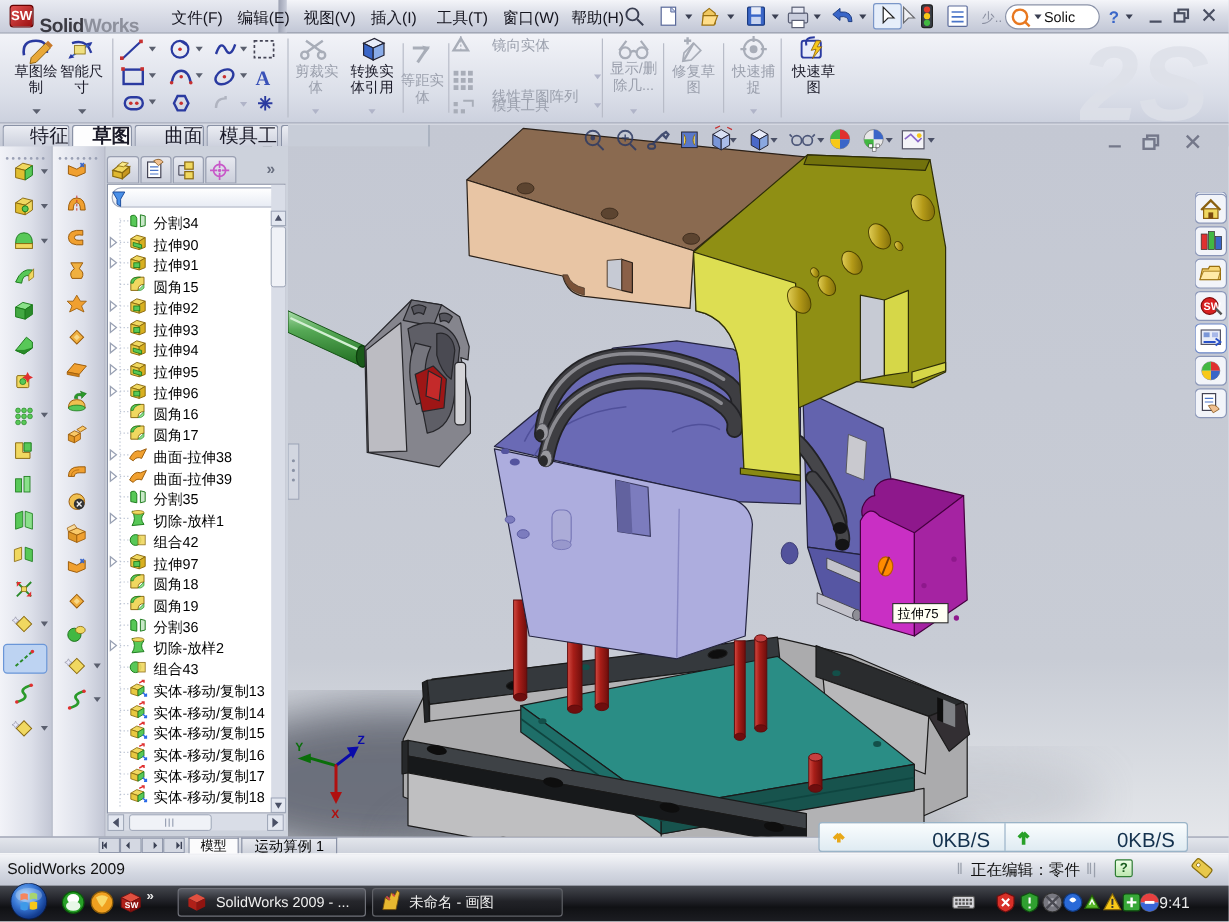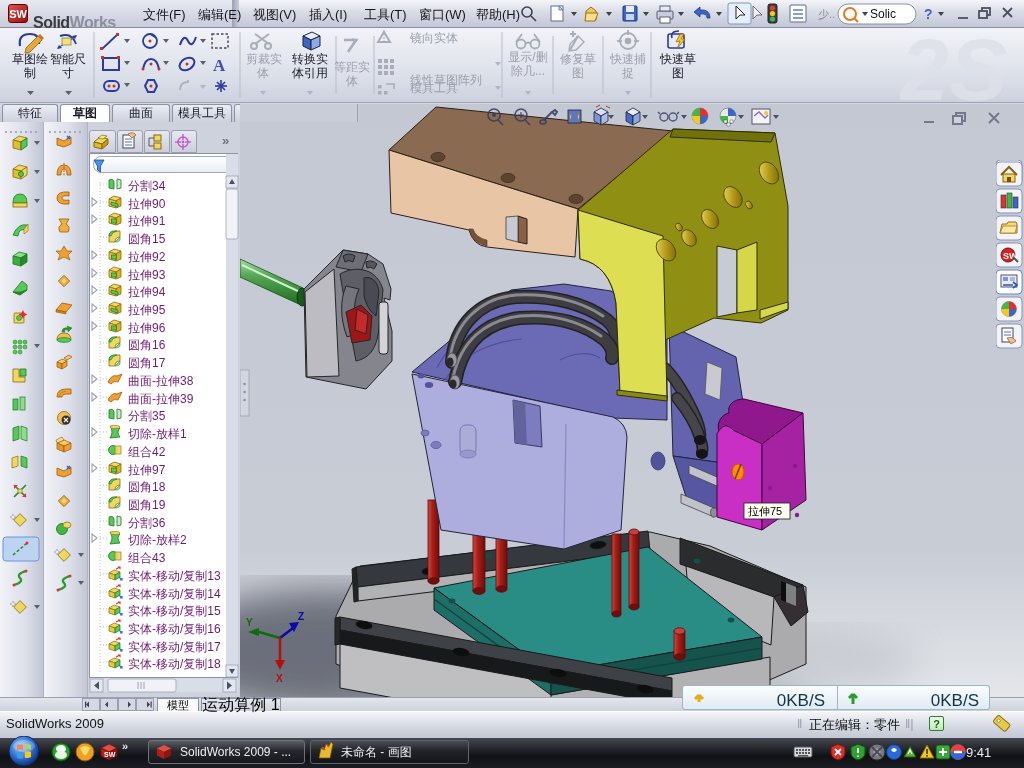--- a/index.html
+++ b/index.html
@@ -9,32 +9,32 @@
 #titlebar{left:0;top:0;width:1024px;height:28px;background:linear-gradient(#F4F5F9,#D9DCE6 45%,#C2C7D6);border-bottom:1px solid #8A8FA0}
 #logoarea{left:0;top:0;width:232px;height:27px;background:linear-gradient(#E8EAF1,#C8CCDA)}
 #logosep{left:232px;top:0;width:7px;height:27px;background:linear-gradient(90deg,#9CA1B2,#C9CDDA)}
 .menu{top:6px;font-size:13px;color:#15151f}
 
 #toolbar{left:0;top:28px;width:1024px;height:75px;background:linear-gradient(#F2F3F8,#DADEE8 70%,#CCD1DE);border-bottom:1px solid #9FA5B5}
 .tbtext{position:absolute;font-size:12px;line-height:14px;text-align:center;color:#1a1a28;white-space:pre}
 .tbgray{color:#9ba0ad}
 
 #tabstrip{left:0;top:103px;width:1024px;height:19px;background:linear-gradient(#D6D9E3,#C3C8D5)}
-.tab{position:absolute;top:104px;height:18px;border:1px solid #8A92A6;border-bottom:none;border-radius:3px 3px 0 0;background:linear-gradient(#EBEDF3,#CDD1DD);font-size:12px;color:#1a1a28;text-align:center;line-height:17px}
+.tab{position:absolute;top:104px;height:18px;border:1px solid #8A92A6;border-bottom:none;border-radius:3px 3px 0 0;background:linear-gradient(#EBEDF3,#CDD1DD);font-size:16px;color:#1a1a28;text-align:right;line-height:17px}
 .tabact{background:#FDFDFE;font-weight:bold}
 
 .lstrip{top:122px;height:575px;background:linear-gradient(90deg,#F2F3F8,#DCDFE9 60%,#C2C6D4);border-right:1px solid #B0B4C2}
 
 #treepanel{left:88px;top:122px;width:152px;height:575px;background:#CDD2DC}
 .ttab{position:absolute;top:130px;width:26px;height:23px;border:1px solid #9aa0b2;border-radius:3px 3px 0 0;background:linear-gradient(#E7E9F0,#CBCFDB)}
 #treewhite{left:89px;top:153px;width:149px;height:525px;background:#FFFFFF;border:1px solid #8A92A6}
 #filterbox{left:93px;top:156px;width:141px;height:17px;border:1px solid #9FA8BC;border-radius:8px;background:linear-gradient(#FFFFFF,#E8ECF4)}
 #treescroll{left:226px;top:154px;width:12px;height:523px;background:#D9DDE7}
 #hscroll{left:90px;top:678px;width:148px;height:14px;background:#D9DDE7}
-.treerow{position:absolute;left:128px;font-size:12px;color:#701a75;white-space:nowrap}
+.treerow{position:absolute;left:128px;font-size:12px;color:#000000;white-space:nowrap}
 
 #modeltabs{left:0;top:697px;width:1024px;height:14px;background:linear-gradient(#E3E6EC,#CDD1DB);border-top:1px solid #9aa0b0}
 #statusbar{left:0;top:711px;width:1024px;height:27px;background:linear-gradient(#F4F5F8,#D3D7E1 60%,#C3C8D4);border-top:1px solid #FFFFFF}
 #taskbar{left:0;top:738px;width:1024px;height:30px;background:linear-gradient(#45484F,#222329 40%,#101114 60%,#1C1D22)}
 .taskbtn{position:absolute;top:2px;height:24px;border:1px solid #5a5c62;border-radius:3px;color:#EFEFEF;font-size:12px;line-height:22px;white-space:nowrap;overflow:hidden}
 
 #speed{left:682px;top:685px;width:308px;height:25px;border:1px solid #9AB4C8;border-radius:3px;background:linear-gradient(#FAFDFE,#DFEBF2);z-index:30;font-size:17px;color:#14324e}
 </style></head>
 <body>
 <div id="page">
@@ -1043,21 +1043,21 @@
 <g fill="#3a4054">
 <path d="M7,3.5 L4,6.5 L7,9.5 Z"></path>
         <rect x="3" y="3.5" width="1.2" height="6"></rect>
 <path d="M26,3.5 L23,6.5 L26,9.5 Z"></path>
 <path d="M46,3.5 L49,6.5 L46,9.5 Z"></path>
 <path d="M65,3.5 L68,6.5 L65,9.5 Z"></path>
         <rect x="68.5" y="3.5" width="1.2" height="6"></rect>
 </g>
     </svg>
 <div class="abs" style="left:157px;top:698px;width:42px;height:13px;background:#FBFBFC;border:1px solid #8a92a6;border-bottom:none;font-size:11px;text-align:center;line-height:12px;z-index:5">模型</div>
-<div class="abs" style="left:201px;top:698px;width:80px;height:13px;background:linear-gradient(#E8EAF0,#CDD1DB);border:1px solid #8a92a6;border-bottom:none;font-size:16px;text-align:center;line-height:12px;z-index:5">运动算例 1</div>
+<div class="abs" style="left:201px;top:698px;width:80px;height:13px;background:linear-gradient(#E8EAF0,#CDD1DB);border:1px solid #8a92a6;border-bottom:none;font-size:12px;text-align:center;line-height:12px;z-index:5">运动算例 1</div>
 
 <div class="abs" id="statusbar"></div>
 <div class="abs" style="left:6px;top:716px;font-size:13px;color:#111">SolidWorks 2009</div>
 <div class="abs" style="left:797px;top:716px;font-size:13px;color:#9aa0ac">‖</div>
 <div class="abs" style="left:809px;top:716px;font-size:13px;color:#111">正在编辑：零件</div>
 <div class="abs" style="left:905px;top:716px;font-size:13px;color:#9aa0ac">‖|</div>
 <div class="abs" style="left:929px;top:716px;width:15px;height:15px;background:linear-gradient(#EFFFE8,#BEE8B0);border:1px solid #2e7d32;border-radius:2px;color:#1b5e20;font-size:11px;font-weight:bold;text-align:center;line-height:14px">?</div>
 <svg class="abs" style="left:990px;top:713px" width="24" height="20" viewBox="0 0 24 20">
       <g transform="rotate(40 12 10)">
         <rect x="4" y="6" width="16" height="9" rx="2" fill="#E8C84A" stroke="#8a7010"></rect>

